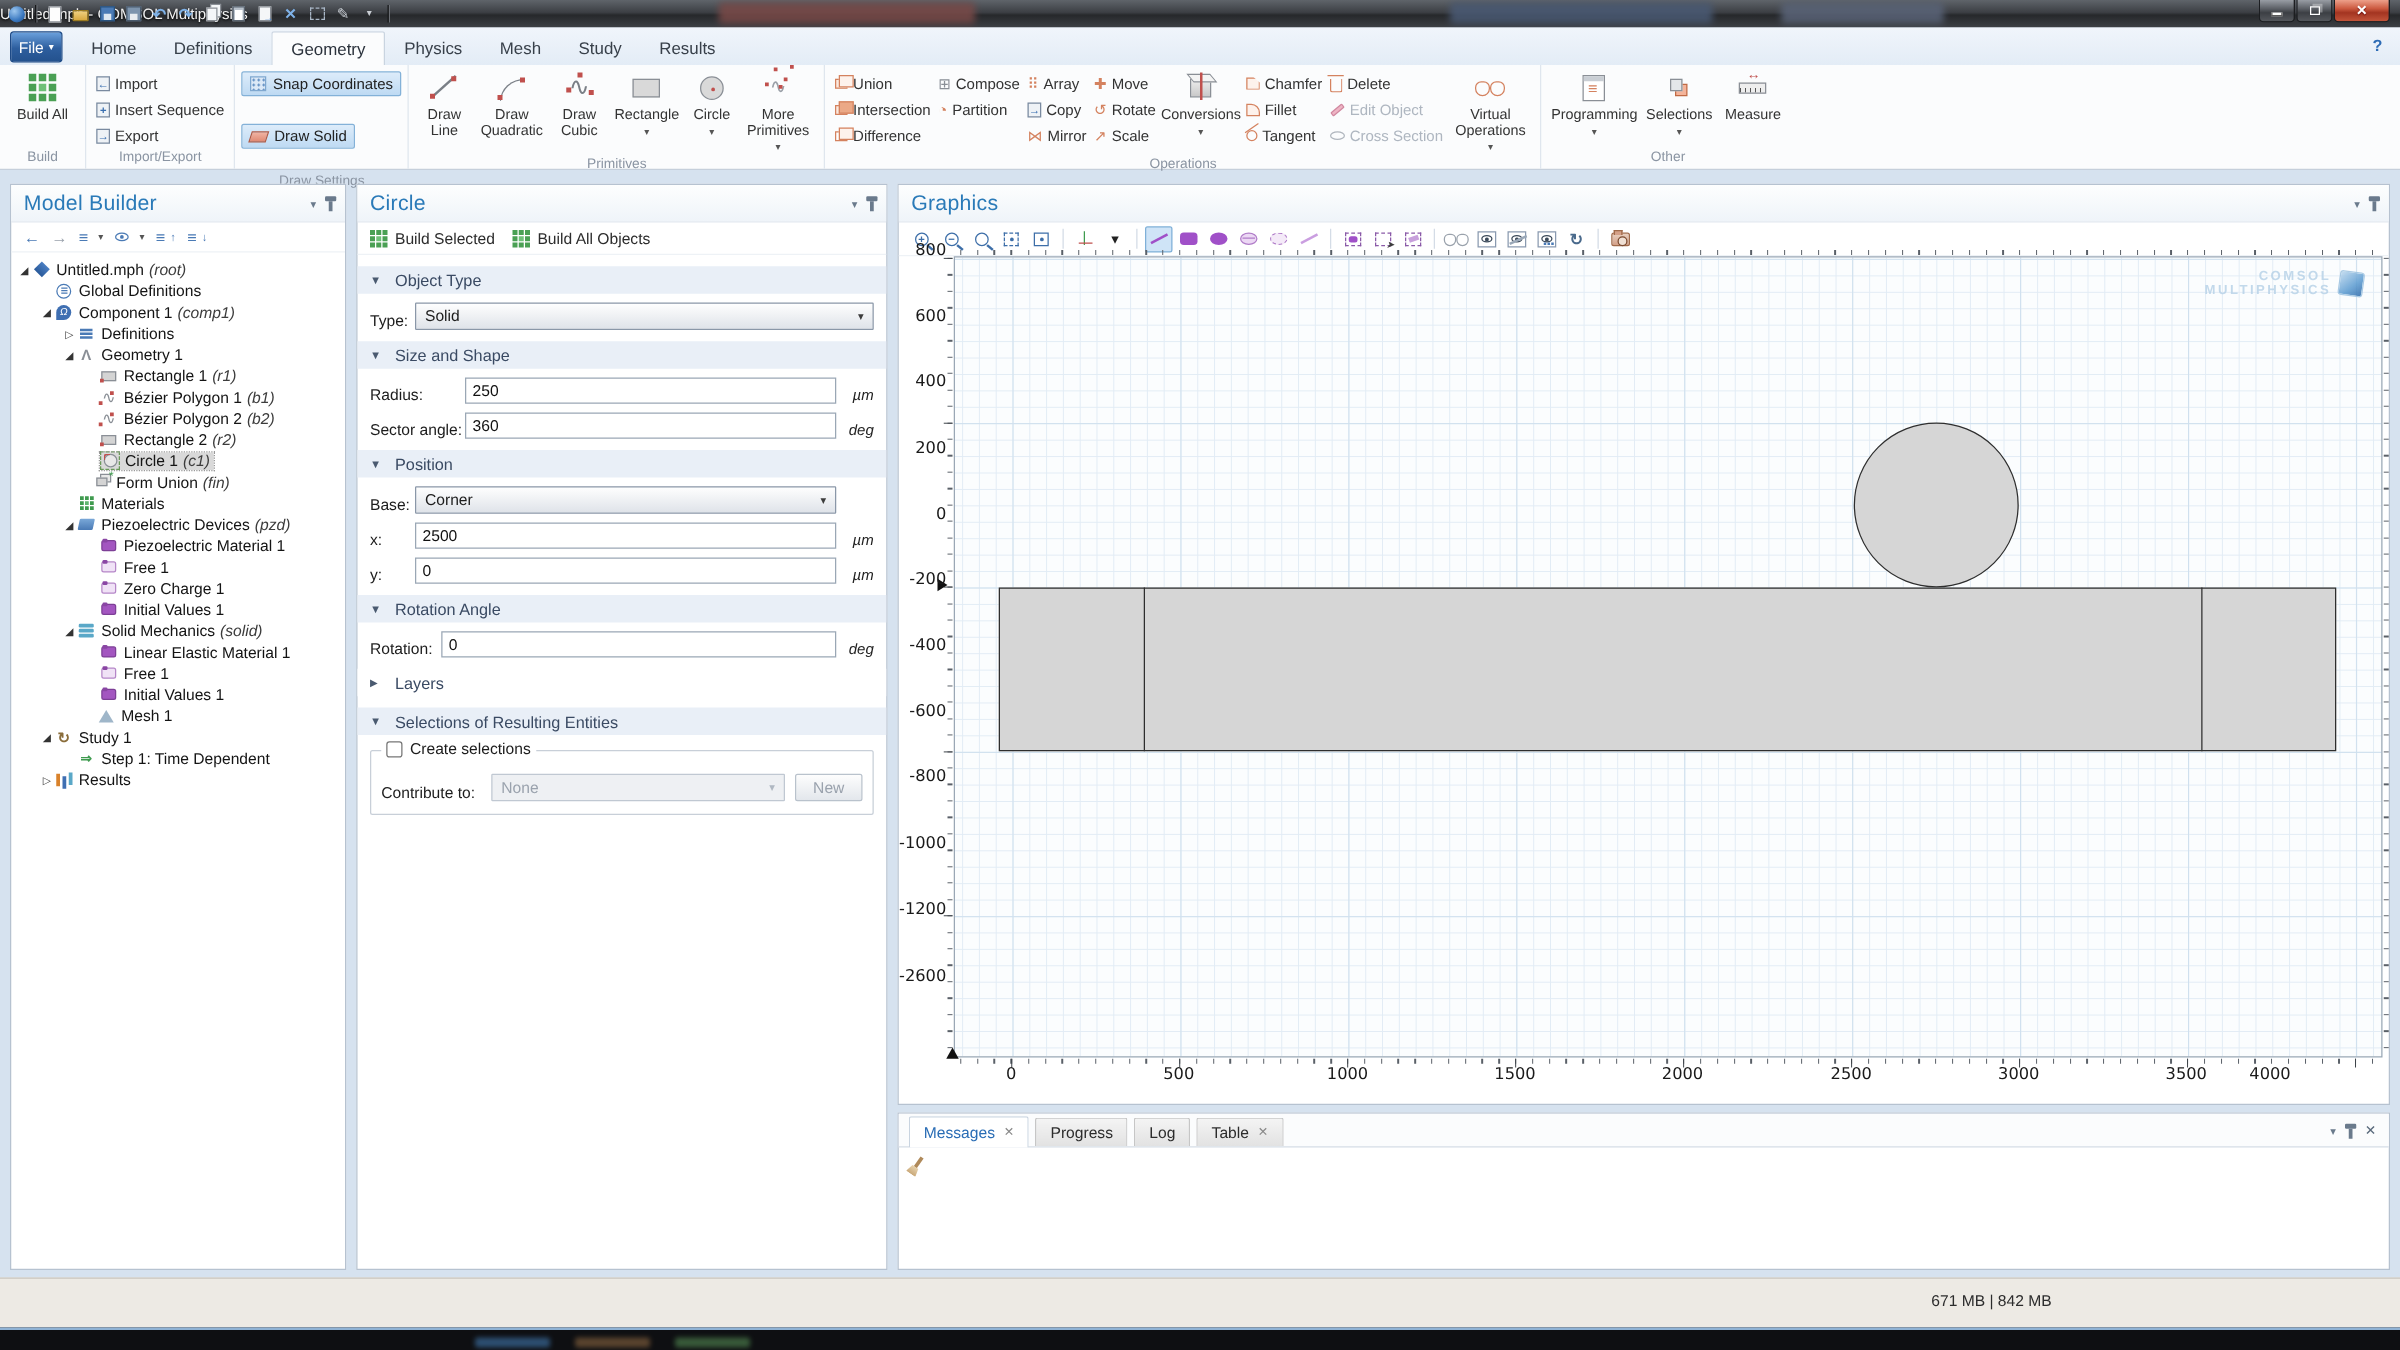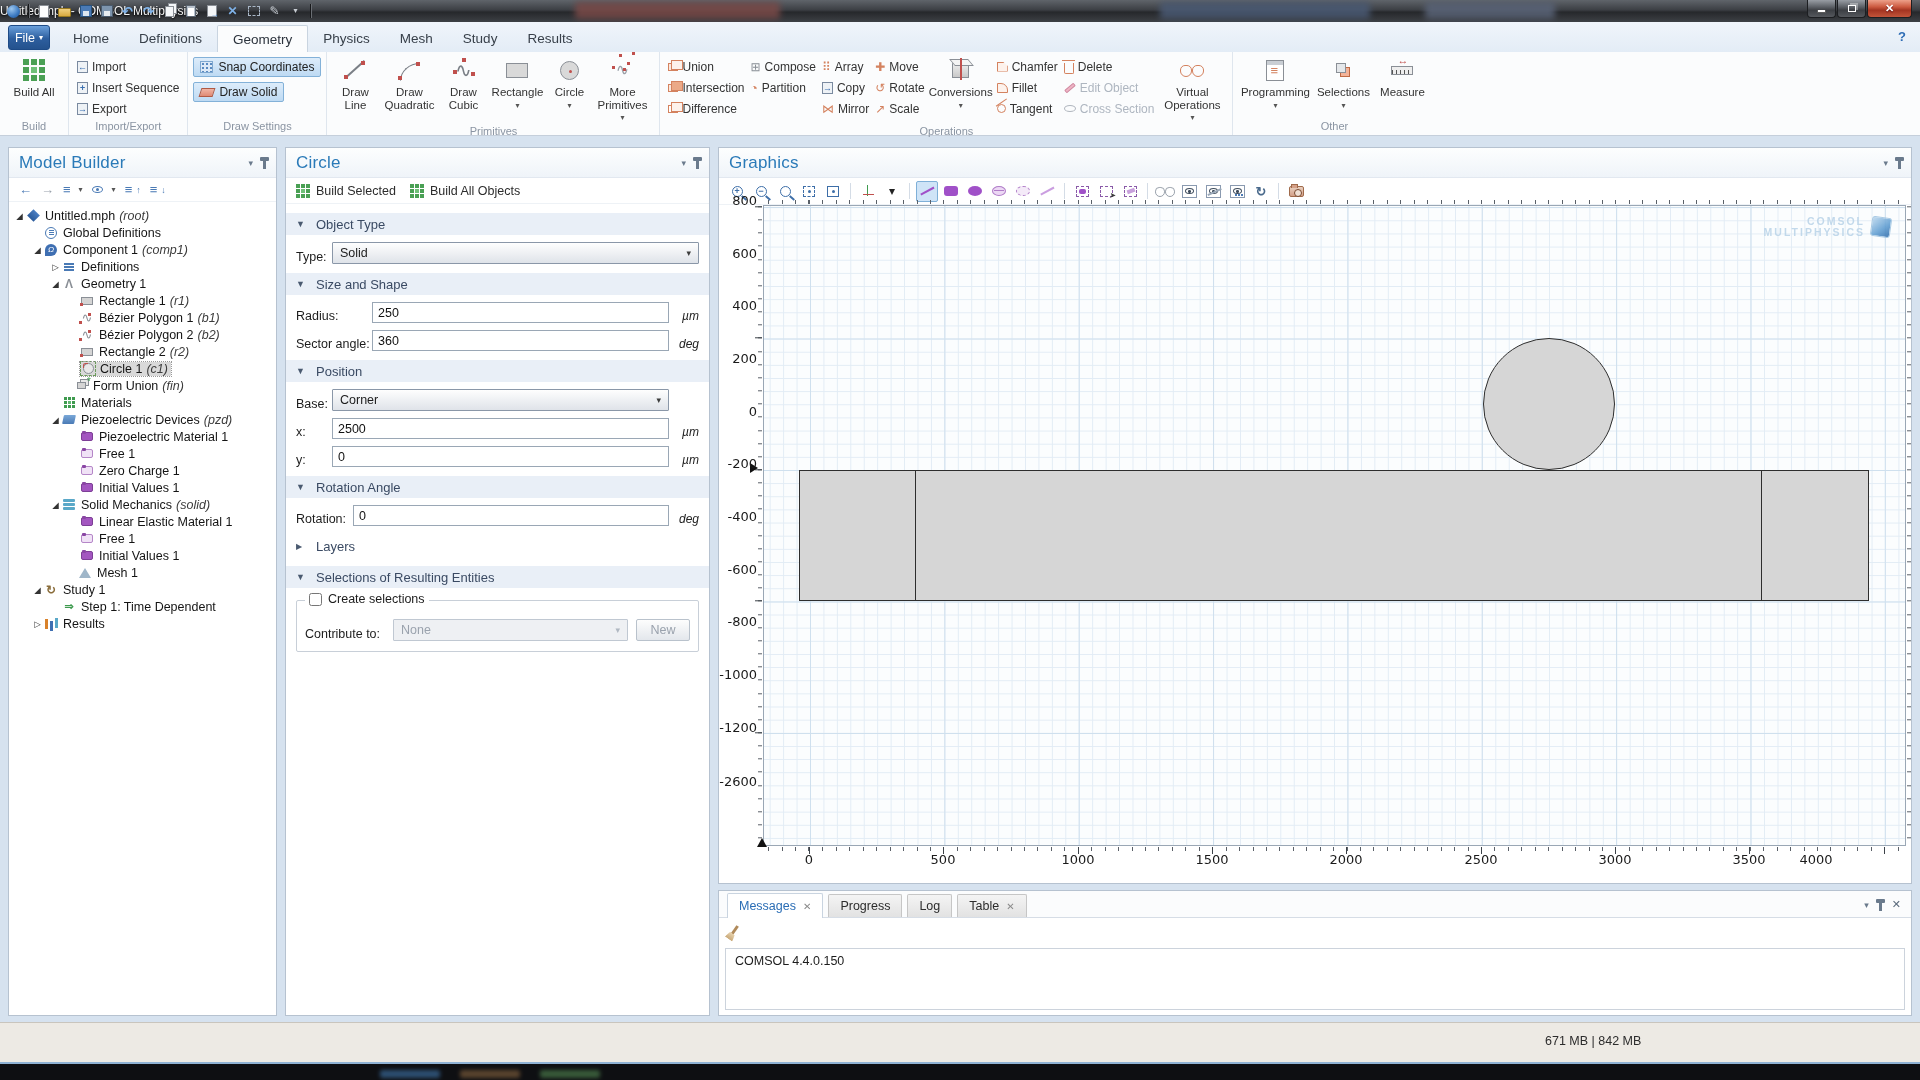--- a/index.html
+++ b/index.html
@@ -51,21 +51,21 @@
 .rgroup+.rgroup{border-left:1px solid #dfe6ee}
 .rbody{flex:1;display:flex;align-items:flex-start}
 .rlabel{height:15px;text-align:center;font-size:11px;color:#8a94a2;white-space:nowrap}
 .bb{width:58px;display:flex;flex-direction:column;align-items:center;font-size:11.5px;color:#333;text-align:center;padding-top:2px;line-height:12.5px;cursor:default}
 .bb .bicon{height:28px;display:flex;align-items:center;justify-content:center;margin-bottom:2px}
 .bb .c{font-size:8px;color:#555;margin-top:1px}
 .scol{display:flex;flex-direction:column;gap:2px;padding-top:3px}
 .sb{height:19px;display:flex;align-items:center;font-size:12px;color:#333;padding:0 3px;white-space:nowrap}
 .sb .sic{margin-right:4px;flex:none;display:inline-flex}
 .sb.disabled{color:#aeb6c0}
-.tgl{height:20px;background:linear-gradient(#ddecfa,#bedaf3);border:1px solid #83b1d8;border-radius:2px;display:flex;align-items:center;font-size:12px;color:#222;padding:0 6px;margin-bottom:3px;white-space:nowrap}
+.tgl{height:20px;background:linear-gradient(#ddecfa,#bedaf3);border:1px solid #83b1d8;border-radius:2px;display:flex;align-items:center;font-size:12px;color:#222;padding:0 6px;margin-bottom:20px;white-space:nowrap}
 .tgl .sic{margin-right:5px;display:inline-flex}
 
 .grid9{width:6px;height:6px;background:#4aa054;box-shadow:8px 0 #4aa054,16px 0 #4aa054,0 8px #4aa054,8px 8px #6fc078,16px 8px #4aa054,0 16px #4aa054,8px 16px #4aa054,16px 16px #4aa054;margin:0 16px 16px 0}
 .grid9s{width:4px;height:4px;background:#4aa054;box-shadow:5px 0 #4aa054,10px 0 #4aa054,0 5px #4aa054,5px 5px #6fc078,10px 5px #4aa054,0 10px #4aa054,5px 10px #4aa054,10px 10px #4aa054;margin:0 11px 10px 0}
 .imp-ic{width:11px;height:12px;border:1px solid #7a8aa0;background:#eef2f6;position:relative;font-size:9px;color:#3a6fb0;font-weight:bold;line-height:10px;text-align:center}
 .snap-ic{width:13px;height:12px;background:#dce9f7;border:1px solid #7fa8d0;background-image:radial-gradient(#5a8ac0 1px,transparent 1px);background-size:4px 4px}
 .solid-ic{width:14px;height:9px;background:linear-gradient(#f0b4a4,#e08a74);border:1px solid #b05a44;transform:skewX(-18deg)}
 .dline{position:relative;width:22px;height:20px}
 .dline::before{content:'';position:absolute;left:2px;top:16px;width:24px;height:1.6px;background:#7a7f86;transform:rotate(-42deg);transform-origin:0 0}
 .dline::after{content:'';position:absolute;left:0;top:15px;width:4px;height:4px;background:#c0504d;box-shadow:17px -14px #c0504d}
@@ -1029,23 +1029,20 @@
       </div>
     <div class="mhicons">
       <span class="hcaret">▾</span>
       <i class="pin"></i>
       <span style="font-size:11px">✕</span>
     </div>
   </div>
   <div class="broomrow">
     <i class="broom"></i>
   </div>
-  <div class="mcontent">
-    <span>COMSOL 4.4.0.150</span>
-  </div>
 </div>
 
 <div id="statusbar">
   <span class="mem">671 MB | 842 MB</span>
 </div>
 <div id="taskbar">
   <span class="tchip" style="left:380px;width:60px;background:#3a6a9a"></span>
   <span class="tchip" style="left:460px;width:60px;background:#7a5a3a"></span>
   <span class="tchip" style="left:540px;width:60px;background:#4a7a4a"></span>
 </div>

